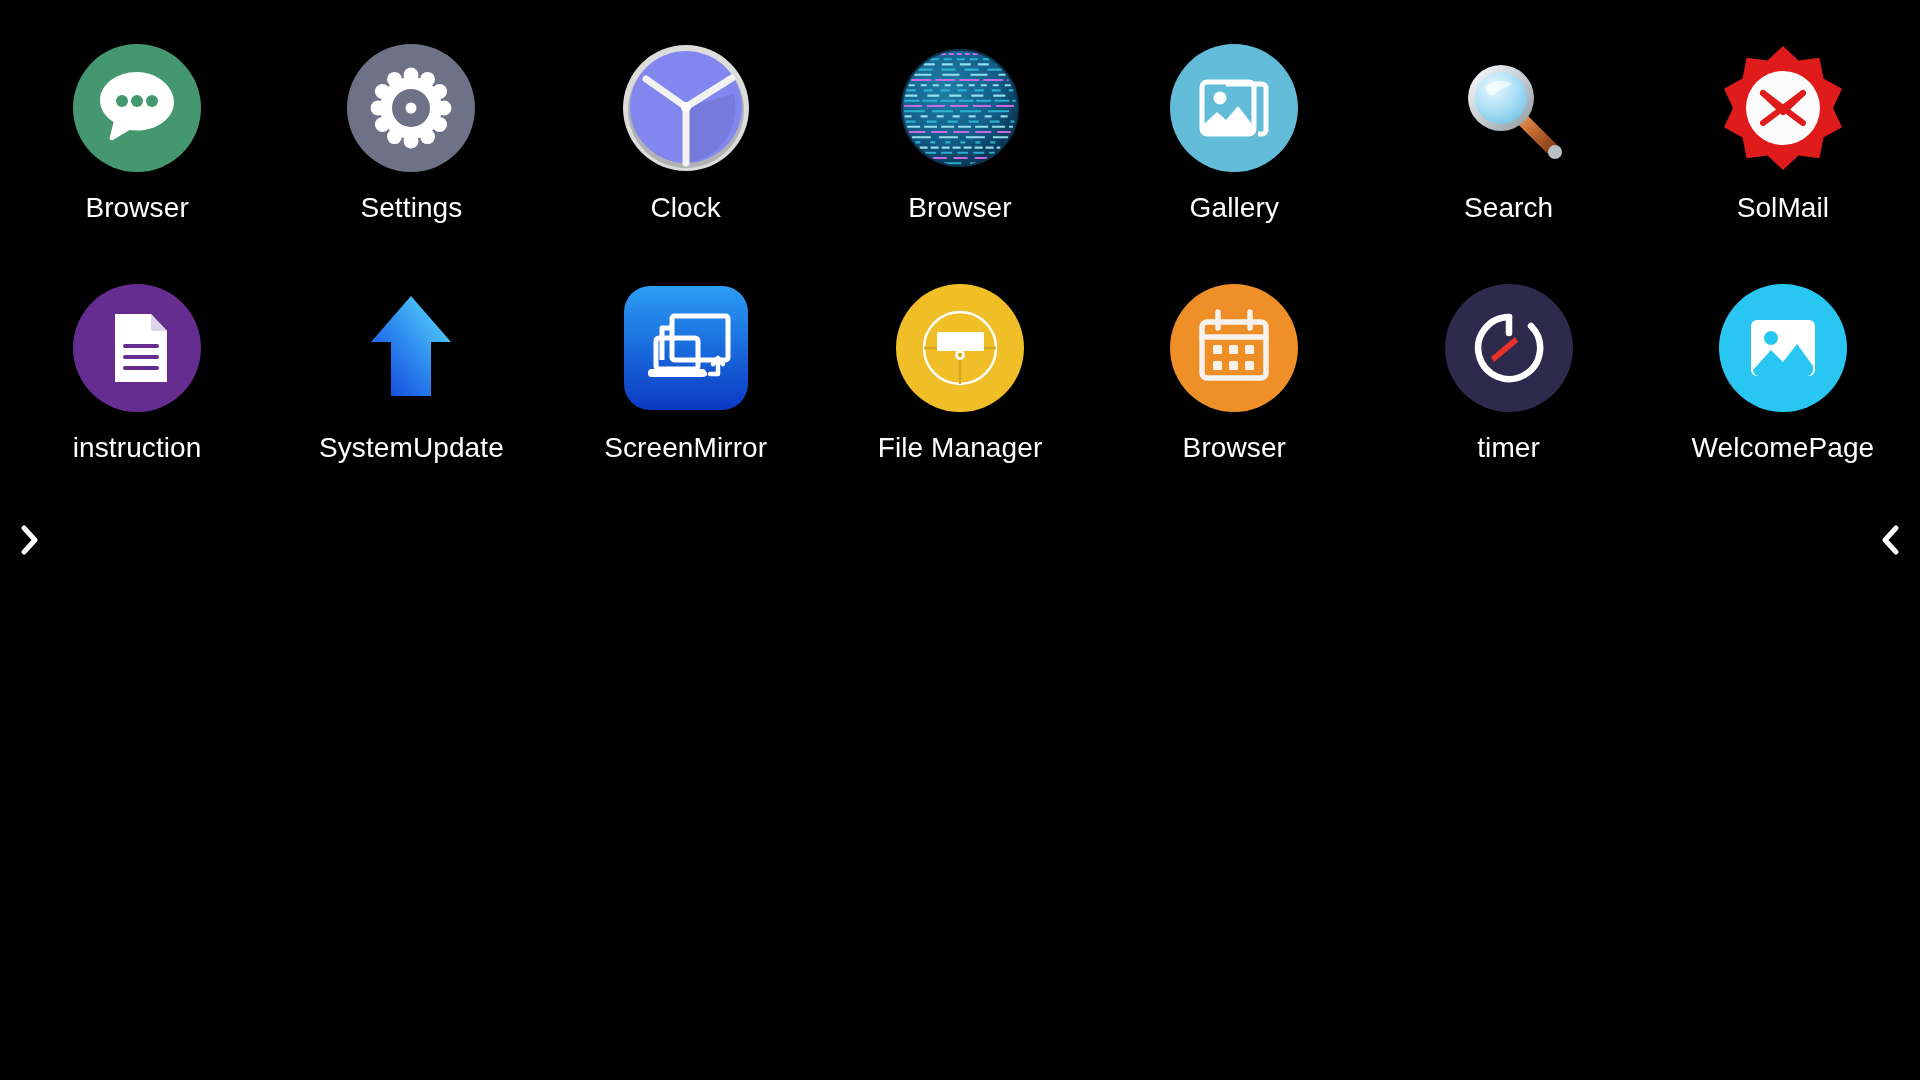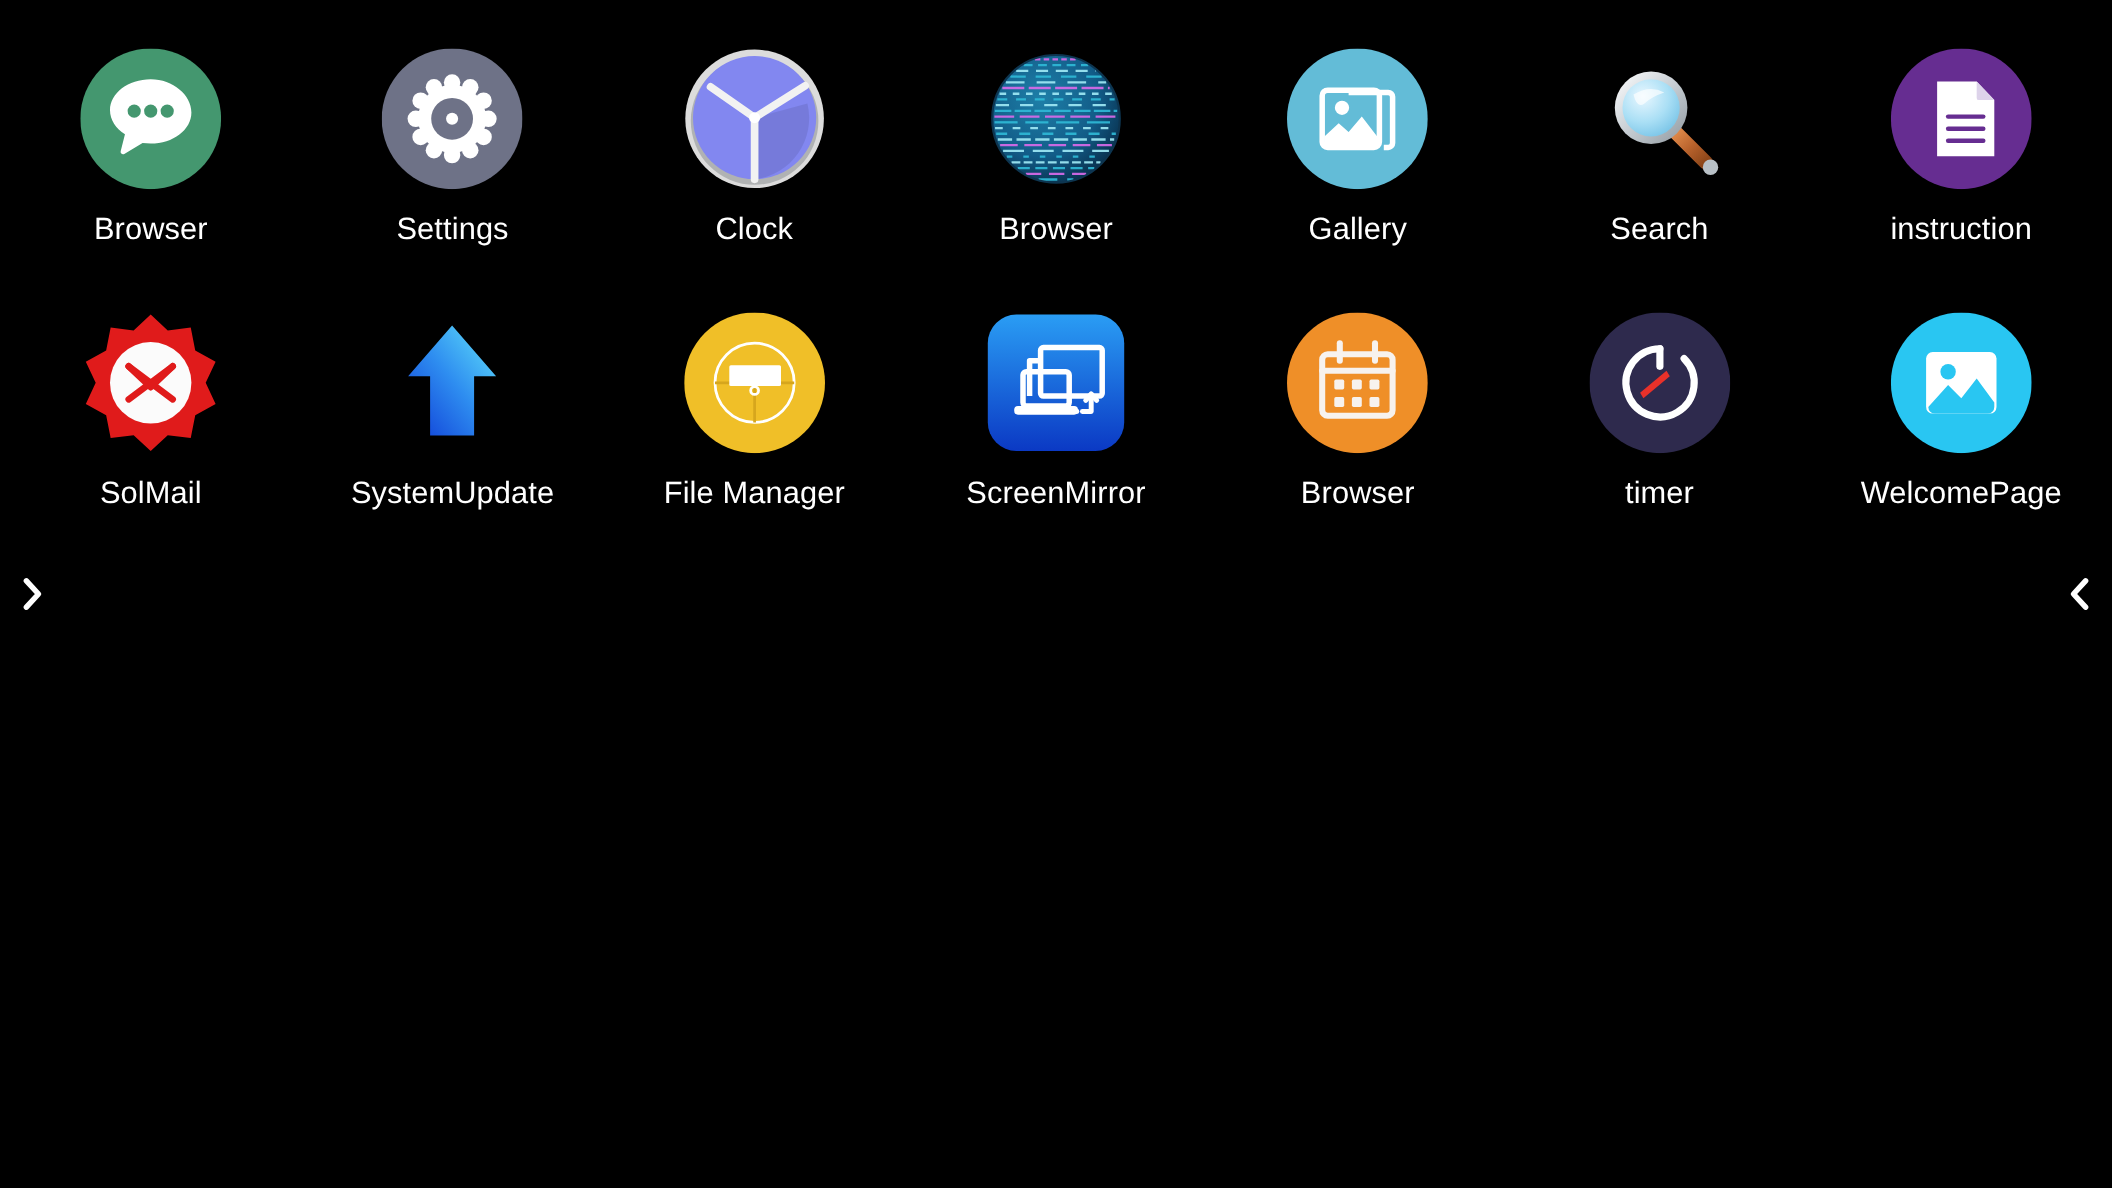--- a/index.html
+++ b/index.html
@@ -236,73 +236,60 @@
             <circle cx="56" cy="54" r="33" fill="url(#rim)"></circle>
             <circle cx="56" cy="54" r="26" fill="url(#lens)"></circle>
             <path d="M40 42 q14 -9 28 -2 q-12 4 -18 10 q-7 5 -10 -8 Z" fill="#ffffff" opacity="0.65"></path>
           </svg>
         </div>
         <div class="app-label">Search</div>
       </div>
       <div class="app-cell">
         <div class="icon-wrap">
           <svg viewBox="0 0 128 128">
+            <path d="M64.0 2.0 L79.5 16.4 L100.4 13.8 L104.5 34.6 L123.0 44.8 L114.0 64.0 L123.0 83.2 L104.5 93.4 L100.4 114.2 L79.5 111.6 L64.0 126.0 L48.5 111.6 L27.6 114.2 L23.5 93.4 L5.0 83.2 L14.0 64.0 L5.0 44.8 L23.5 34.6 L27.6 13.8 L48.5 16.4 Z" fill="#e01b1b"></path>
+            <circle cx="64" cy="64" r="37" fill="#fbfbfb"></circle>
+            <g stroke="#e01b1b" stroke-width="6" stroke-linecap="round">
+              <line x1="44" y1="49" x2="84" y2="79"></line>
+              <line x1="84" y1="49" x2="44" y2="79"></line>
+              <path d="M44 49 L64 68 L84 49" fill="none" stroke-linejoin="round"></path>
+            </g>
+          </svg>
+        </div>
+        <div class="app-label">SolMail</div>
+      </div>
+      <div class="app-cell">
+        <div class="icon-wrap">
+          <svg viewBox="0 0 128 128">
             <circle cx="64" cy="64" r="64" fill="#662d91"></circle>
             <path d="M42 30 H78 L94 47 V98 H42 Z" fill="#ffffff"></path>
             <path d="M78 30 L94 47 H80 a2 2 0 0 1 -2 -2 Z" fill="#ddd3ea"></path>
             <g stroke="#662d91" stroke-width="4" stroke-linecap="round">
               <line x1="52" y1="62" x2="84" y2="62"></line>
               <line x1="52" y1="73" x2="84" y2="73"></line>
               <line x1="52" y1="84" x2="84" y2="84"></line>
             </g>
           </svg>
         </div>
         <div class="app-label">instruction</div>
-      </div>
-      <div class="app-cell">
-        <div class="icon-wrap">
-          <svg viewBox="0 0 128 128">
-            <path d="M64.0 2.0 L79.5 16.4 L100.4 13.8 L104.5 34.6 L123.0 44.8 L114.0 64.0 L123.0 83.2 L104.5 93.4 L100.4 114.2 L79.5 111.6 L64.0 126.0 L48.5 111.6 L27.6 114.2 L23.5 93.4 L5.0 83.2 L14.0 64.0 L5.0 44.8 L23.5 34.6 L27.6 13.8 L48.5 16.4 Z" fill="#e01b1b"></path>
-            <circle cx="64" cy="64" r="37" fill="#fbfbfb"></circle>
-            <g stroke="#e01b1b" stroke-width="6" stroke-linecap="round">
-              <line x1="44" y1="49" x2="84" y2="79"></line>
-              <line x1="84" y1="49" x2="44" y2="79"></line>
-              <path d="M44 49 L64 68 L84 49" fill="none" stroke-linejoin="round"></path>
-            </g>
-          </svg>
-        </div>
-        <div class="app-label">SolMail</div>
       </div>
       <div class="app-cell">
         <div class="icon-wrap">
           <svg viewBox="0 0 128 128">
             <defs>
               <linearGradient id="upg" x1="0" y1="1" x2="1" y2="0">
                 <stop offset="0%" stop-color="#0e3bd6"></stop>
                 <stop offset="50%" stop-color="#2e8df0"></stop>
                 <stop offset="100%" stop-color="#62e4fb"></stop>
               </linearGradient>
             </defs>
             <path d="M64 12 L104 58 H84 V112 H44 V58 H24 Z" fill="url(#upg)"></path>
           </svg>
         </div>
         <div class="app-label">SystemUpdate</div>
-      </div>
-      <div class="app-cell">
-        <div class="icon-wrap">
-          <svg viewBox="0 0 128 128">
-            <circle cx="64" cy="64" r="64" fill="#f0bf28"></circle>
-            <circle cx="64" cy="64" r="36" fill="none" stroke="#ffffff" stroke-width="2.5"></circle>
-            <line x1="28" y1="64" x2="100" y2="64" stroke="#d6a61d" stroke-width="2.5"></line>
-            <line x1="64" y1="64" x2="64" y2="100" stroke="#d6a61d" stroke-width="2.5"></line>
-            <rect x="41" y="48" width="47" height="19" rx="1.5" fill="#ffffff"></rect>
-            <circle cx="64" cy="71" r="3.6" fill="none" stroke="#ffffff" stroke-width="2.5"></circle>
-          </svg>
-        </div>
-        <div class="app-label">File Manager</div>
       </div>
       <div class="app-cell">
         <div class="icon-wrap">
           <svg viewBox="0 0 128 128">
             <defs>
               <linearGradient id="smg" x1="0" y1="0" x2="0" y2="1">
                 <stop offset="0%" stop-color="#2a9df4"></stop>
                 <stop offset="100%" stop-color="#0b39c4"></stop>
               </linearGradient>
             </defs>
@@ -316,20 +303,33 @@
               <path d="M88 90 H96 V76" fill="none" stroke-linejoin="round"></path>
               <path d="M91 80 L96 74 L101 80" fill="none" stroke-linejoin="round"></path>
             </g>
           </svg>
         </div>
         <div class="app-label">ScreenMirror</div>
       </div>
       <div class="app-cell">
         <div class="icon-wrap">
           <svg viewBox="0 0 128 128">
+            <circle cx="64" cy="64" r="64" fill="#f0bf28"></circle>
+            <circle cx="64" cy="64" r="36" fill="none" stroke="#ffffff" stroke-width="2.5"></circle>
+            <line x1="28" y1="64" x2="100" y2="64" stroke="#d6a61d" stroke-width="2.5"></line>
+            <line x1="64" y1="64" x2="64" y2="100" stroke="#d6a61d" stroke-width="2.5"></line>
+            <rect x="41" y="48" width="47" height="19" rx="1.5" fill="#ffffff"></rect>
+            <circle cx="64" cy="71" r="3.6" fill="none" stroke="#ffffff" stroke-width="2.5"></circle>
+          </svg>
+        </div>
+        <div class="app-label">File Manager</div>
+      </div>
+      <div class="app-cell">
+        <div class="icon-wrap">
+          <svg viewBox="0 0 128 128">
             <circle cx="64" cy="64" r="64" fill="#ef8f28"></circle>
             <rect x="32" y="38" width="64" height="56" rx="5" fill="none" stroke="#f7f2ee" stroke-width="5.5"></rect>
             <g stroke="#f7f2ee" stroke-width="5.5" stroke-linecap="round">
               <line x1="48" y1="28" x2="48" y2="44"></line>
               <line x1="80" y1="28" x2="80" y2="44"></line>
               <line x1="32" y1="53" x2="96" y2="53"></line>
             </g>
             <g fill="#f7f2ee">
               <rect x="43" y="61" width="9" height="9" rx="1.5"></rect>
               <rect x="59" y="61" width="9" height="9" rx="1.5"></rect>

